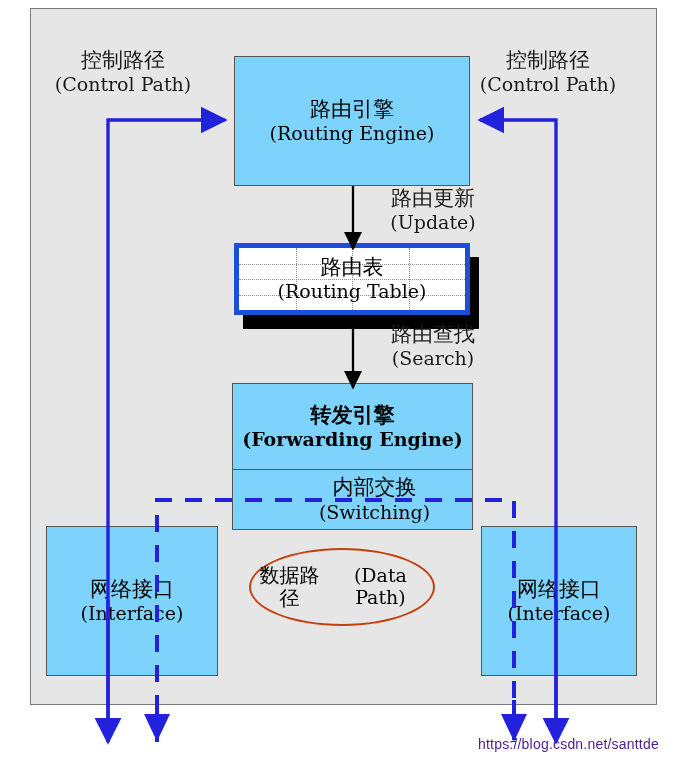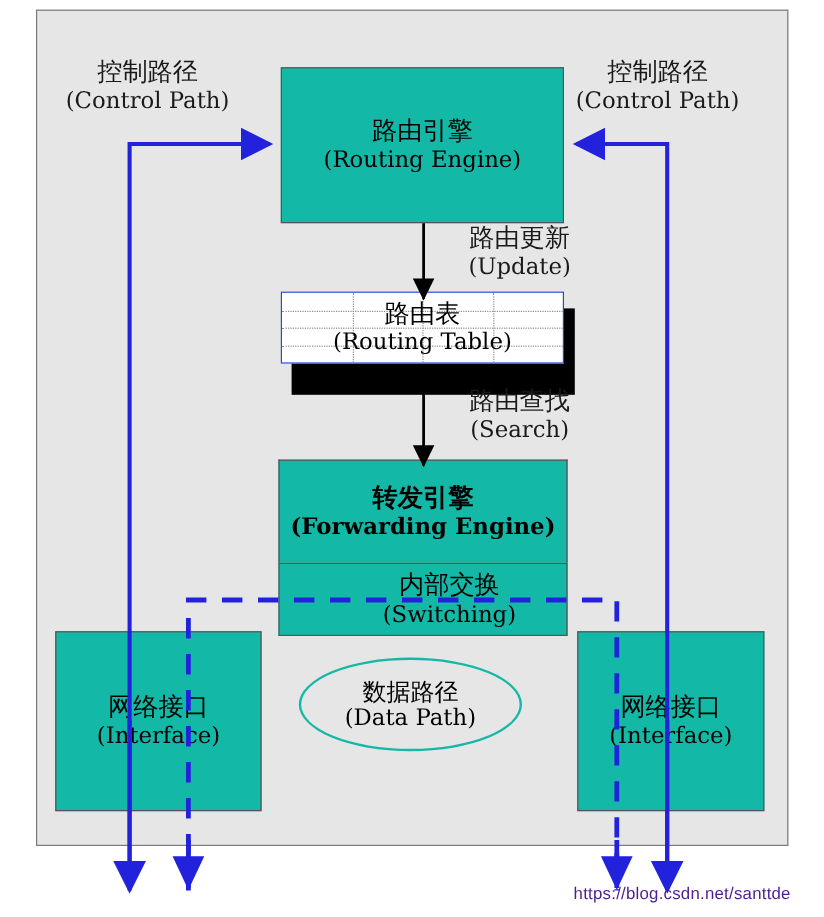--- a/index.html
+++ b/index.html
@@ -30,21 +30,21 @@
     width: 627px;
     height: 697px;
     background: #e6e6e6;
     border: 1px solid #7a7a7a;
     box-sizing: border-box;
   }
 
   
   .node {
     position: absolute;
-    background: #14b8a6;
+    background: #7dd3fc;
     border: 1px solid #555555;
     box-sizing: border-box;
     display: flex;
     flex-direction: column;
     align-items: center;
     justify-content: center;
     text-align: center;
     color: #000000;
     z-index: 5;
   }
@@ -88,23 +88,23 @@
   #routing-table-shadow {
     position: absolute;
     left: 243px; top: 257px;
     width: 236px; height: 72px;
     background: #000000;
     z-index: 4;
   }
   #routing-table {
     position: absolute;
     left: 234px; top: 243px;
-    width: 236px; height: 60px;
+    width: 236px; height: 72px;
     background: #ffffff;
-    border: 1px solid #1d4ed8;
+    border: 5px solid #1d4ed8;
     box-sizing: border-box;
     z-index: 6;
   }
   #routing-table .grid {
     position: absolute;
     left: 0; top: 0; right: 0; bottom: 0;
   }
   #routing-table .vline {
     position: absolute;
     top: 0; bottom: 0;
@@ -160,25 +160,25 @@
   #label-control-left  { left: 28px;  top: 48px;  width: 190px; }
   #label-control-right { left: 450px; top: 48px;  width: 196px; }
   #label-update        { left: 368px; top: 186px; width: 130px; }
   #label-search        { left: 368px; top: 322px; width: 130px; }
 
   
   #data-path-ellipse {
     position: absolute;
     left: 249px; top: 548px;
     width: 182px; height: 74px;
-    border: 2px solid #14b8a6;
+    border: 2px solid #c2410c;
     border-radius: 50%;
     background: transparent;
     display: flex;
-    flex-direction: column;
+    flex-direction: row;
     align-items: center;
     justify-content: center;
     text-align: center;
     z-index: 8;
   }
   #data-path-ellipse .cn { font-size: 20px; line-height: 1.15;
     font-family: "DejaVu Serif", "Liberation Serif", serif; }
   #data-path-ellipse .en { font-size: 19px; line-height: 1.15;
     font-family: "DejaVu Serif", "Liberation Serif", serif; }
 

